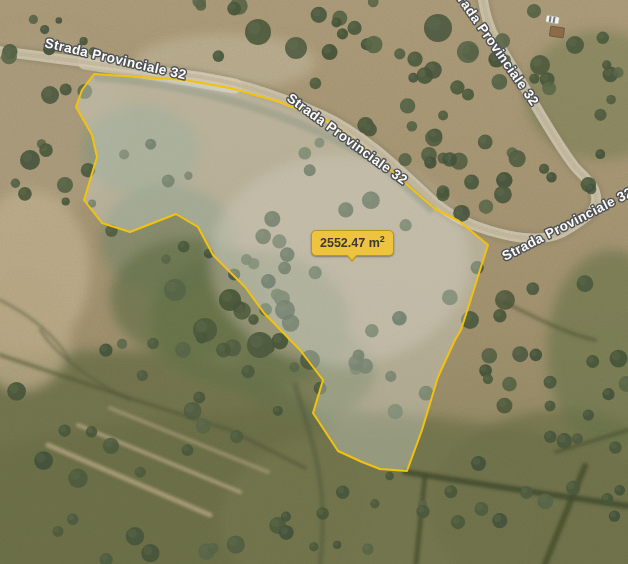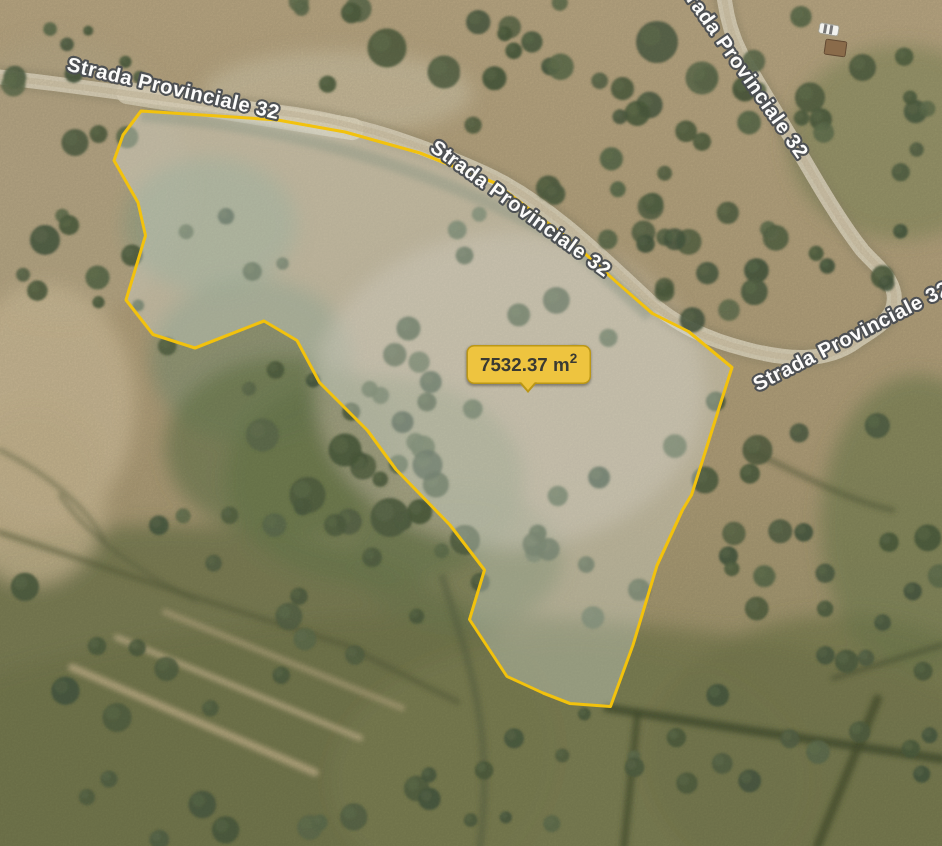--- a/index.html
+++ b/index.html
@@ -566,17 +566,17 @@
 
     <g>
       <text class="road-label" transform="translate(44,47) rotate(13)">Strada Provinciale 32</text>
       <text class="road-label" transform="translate(286,100) rotate(36)">Strada Provinciale 32</text>
       <text class="road-label" transform="translate(449,-12) rotate(55)">Strada Provinciale 32</text>
       <text class="road-label" transform="translate(505,261) rotate(-27)">Strada Provinciale 32</text>
     </g>
   </svg>
 
   <div class="area-tooltip">
-    <span>7532.37</span>
+    <span>2552.47</span>
     <span>m</span><sup>2</sup>
     <span class="ptr-b"></span><span class="ptr"></span>
   </div>
 </div>
 
 </body></html>

